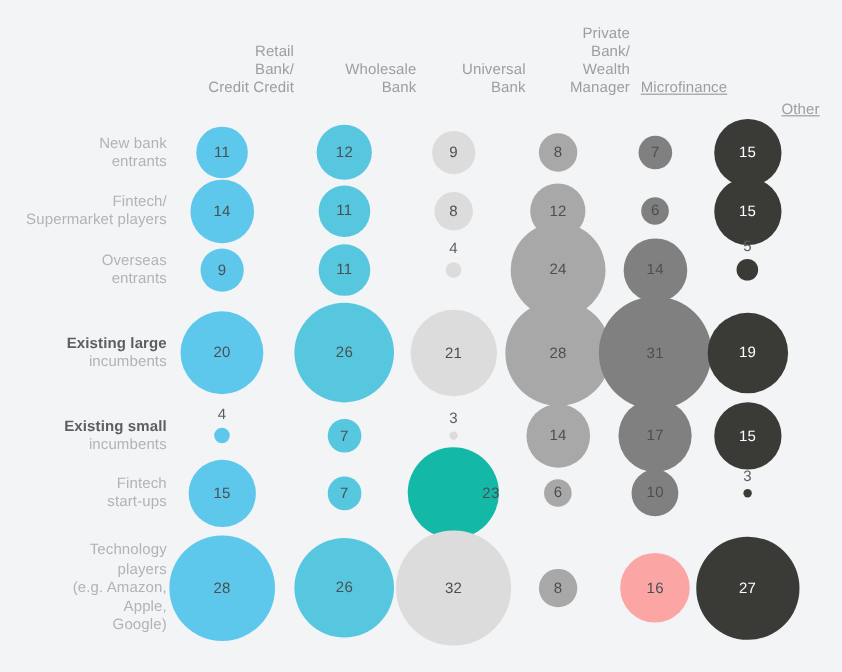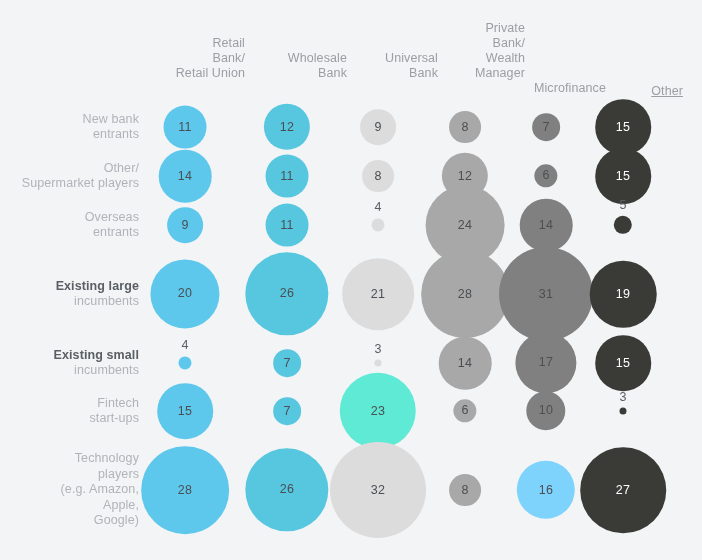--- a/index.html
+++ b/index.html
@@ -82,36 +82,36 @@
     white-space: nowrap;
   }
 </style>
 </head>
 <body>
 
 <div id="chart-root">
   <div id="col-headers">
       <div class="col-header" style="left: 125px; width: 120px; top: 36px;">Retail
 Bank/
-Retail Union</div>
+Credit Credit</div>
       <div class="col-header" style="left: 227px; width: 120px; top: 51px;">Wholesale
 Bank</div>
       <div class="col-header" style="left: 318px; width: 120px; top: 51px;">Universal
 Bank</div>
       <div class="col-header" style="left: 405px; width: 120px; top: 21px;">Private
 Bank/
 Wealth
 Manager</div>
-      <div class="col-header" style="left: 486px; width: 120px; top: 81px;">Microfinance</div>
+      <div class="col-header" style="left: 486px; width: 120px; top: 66px; text-decoration: underline;">Microfinance</div>
       <div class="col-header" style="left: 563px; width: 120px; top: 84px; text-decoration: underline;">Other</div>
     </div>
   <div id="row-labels">
       <div class="row-label" style="left: 0px; width: 139px; top: 111.5px;"><span class="lead-plain">New bank</span>
 <span>entrants</span></div>
-      <div class="row-label" style="left: 0px; width: 139px; top: 160.5px;"><span class="lead-plain">Other/</span>
+      <div class="row-label" style="left: 0px; width: 139px; top: 160.5px;"><span class="lead-plain">Fintech/</span>
 <span>Supermarket players</span></div>
       <div class="row-label" style="left: 0px; width: 139px; top: 209.5px;"><span class="lead-plain">Overseas</span>
 <span>entrants</span></div>
       <div class="row-label" style="left: 0px; width: 139px; top: 278.5px;"><span class="lead">Existing large</span>
 <span>incumbents</span></div>
       <div class="row-label" style="left: 0px; width: 139px; top: 347.5px;"><span class="lead">Existing small</span>
 <span>incumbents</span></div>
       <div class="row-label" style="left: 0px; width: 139px; top: 395.5px;"><span class="lead-plain">Fintech</span>
 <span>start-ups</span></div>
       <div class="row-label" style="left: 0px; width: 139px; top: 451.25px;"><span class="lead-plain">Technology</span>
@@ -271,21 +271,21 @@
         <div class="bubble" style="width: 55.5484px; height: 55.5484px; background: rgb(94, 200, 236);">
           <span class="bubble-value">15</span>
         </div>
       </div>
       <div class="cell" style="left: 287px; top: 411px;">
         <div class="bubble" style="width: 27.7193px; height: 27.7193px; background: rgb(87, 199, 224);">
           <span class="bubble-value">7</span>
         </div>
       </div>
       <div class="cell" style="left: 378px; top: 411px;">
-        <div class="bubble" style="width: 76.4752px; height: 76.4752px; background: #5eead4;">
+        <div class="bubble" style="width: 76.4752px; height: 76.4752px; background: #14b8a6; justify-content: flex-end;">
           <span class="bubble-value">23</span>
         </div>
       </div>
       <div class="cell" style="left: 465px; top: 411px;">
         <div class="bubble" style="width: 23.2689px; height: 23.2689px; background: rgb(168, 168, 168);">
           <span class="bubble-value">6</span>
         </div>
       </div>
       <div class="cell" style="left: 546px; top: 411px;">
         <div class="bubble" style="width: 39.4322px; height: 39.4322px; background: rgb(128, 128, 128);">
@@ -310,21 +310,21 @@
         <div class="bubble" style="width: 96px; height: 96px; background: rgb(220, 220, 220);">
           <span class="bubble-value">32</span>
         </div>
       </div>
       <div class="cell" style="left: 465px; top: 490px;">
         <div class="bubble" style="width: 31.8618px; height: 31.8618px; background: rgb(168, 168, 168);">
           <span class="bubble-value">8</span>
         </div>
       </div>
       <div class="cell" style="left: 546px; top: 490px;">
-        <div class="bubble" style="width: 58.4287px; height: 58.4287px; background: #7dd3fc;">
+        <div class="bubble" style="width: 58.4287px; height: 58.4287px; background: #fca5a5;">
           <span class="bubble-value">16</span>
         </div>
       </div>
       <div class="cell" style="left: 623px; top: 490px;">
         <div class="bubble" style="width: 85.553px; height: 85.553px; background: rgb(58, 58, 54);">
           <span class="bubble-value light">27</span>
         </div>
       </div>
     </div>
 </div>

